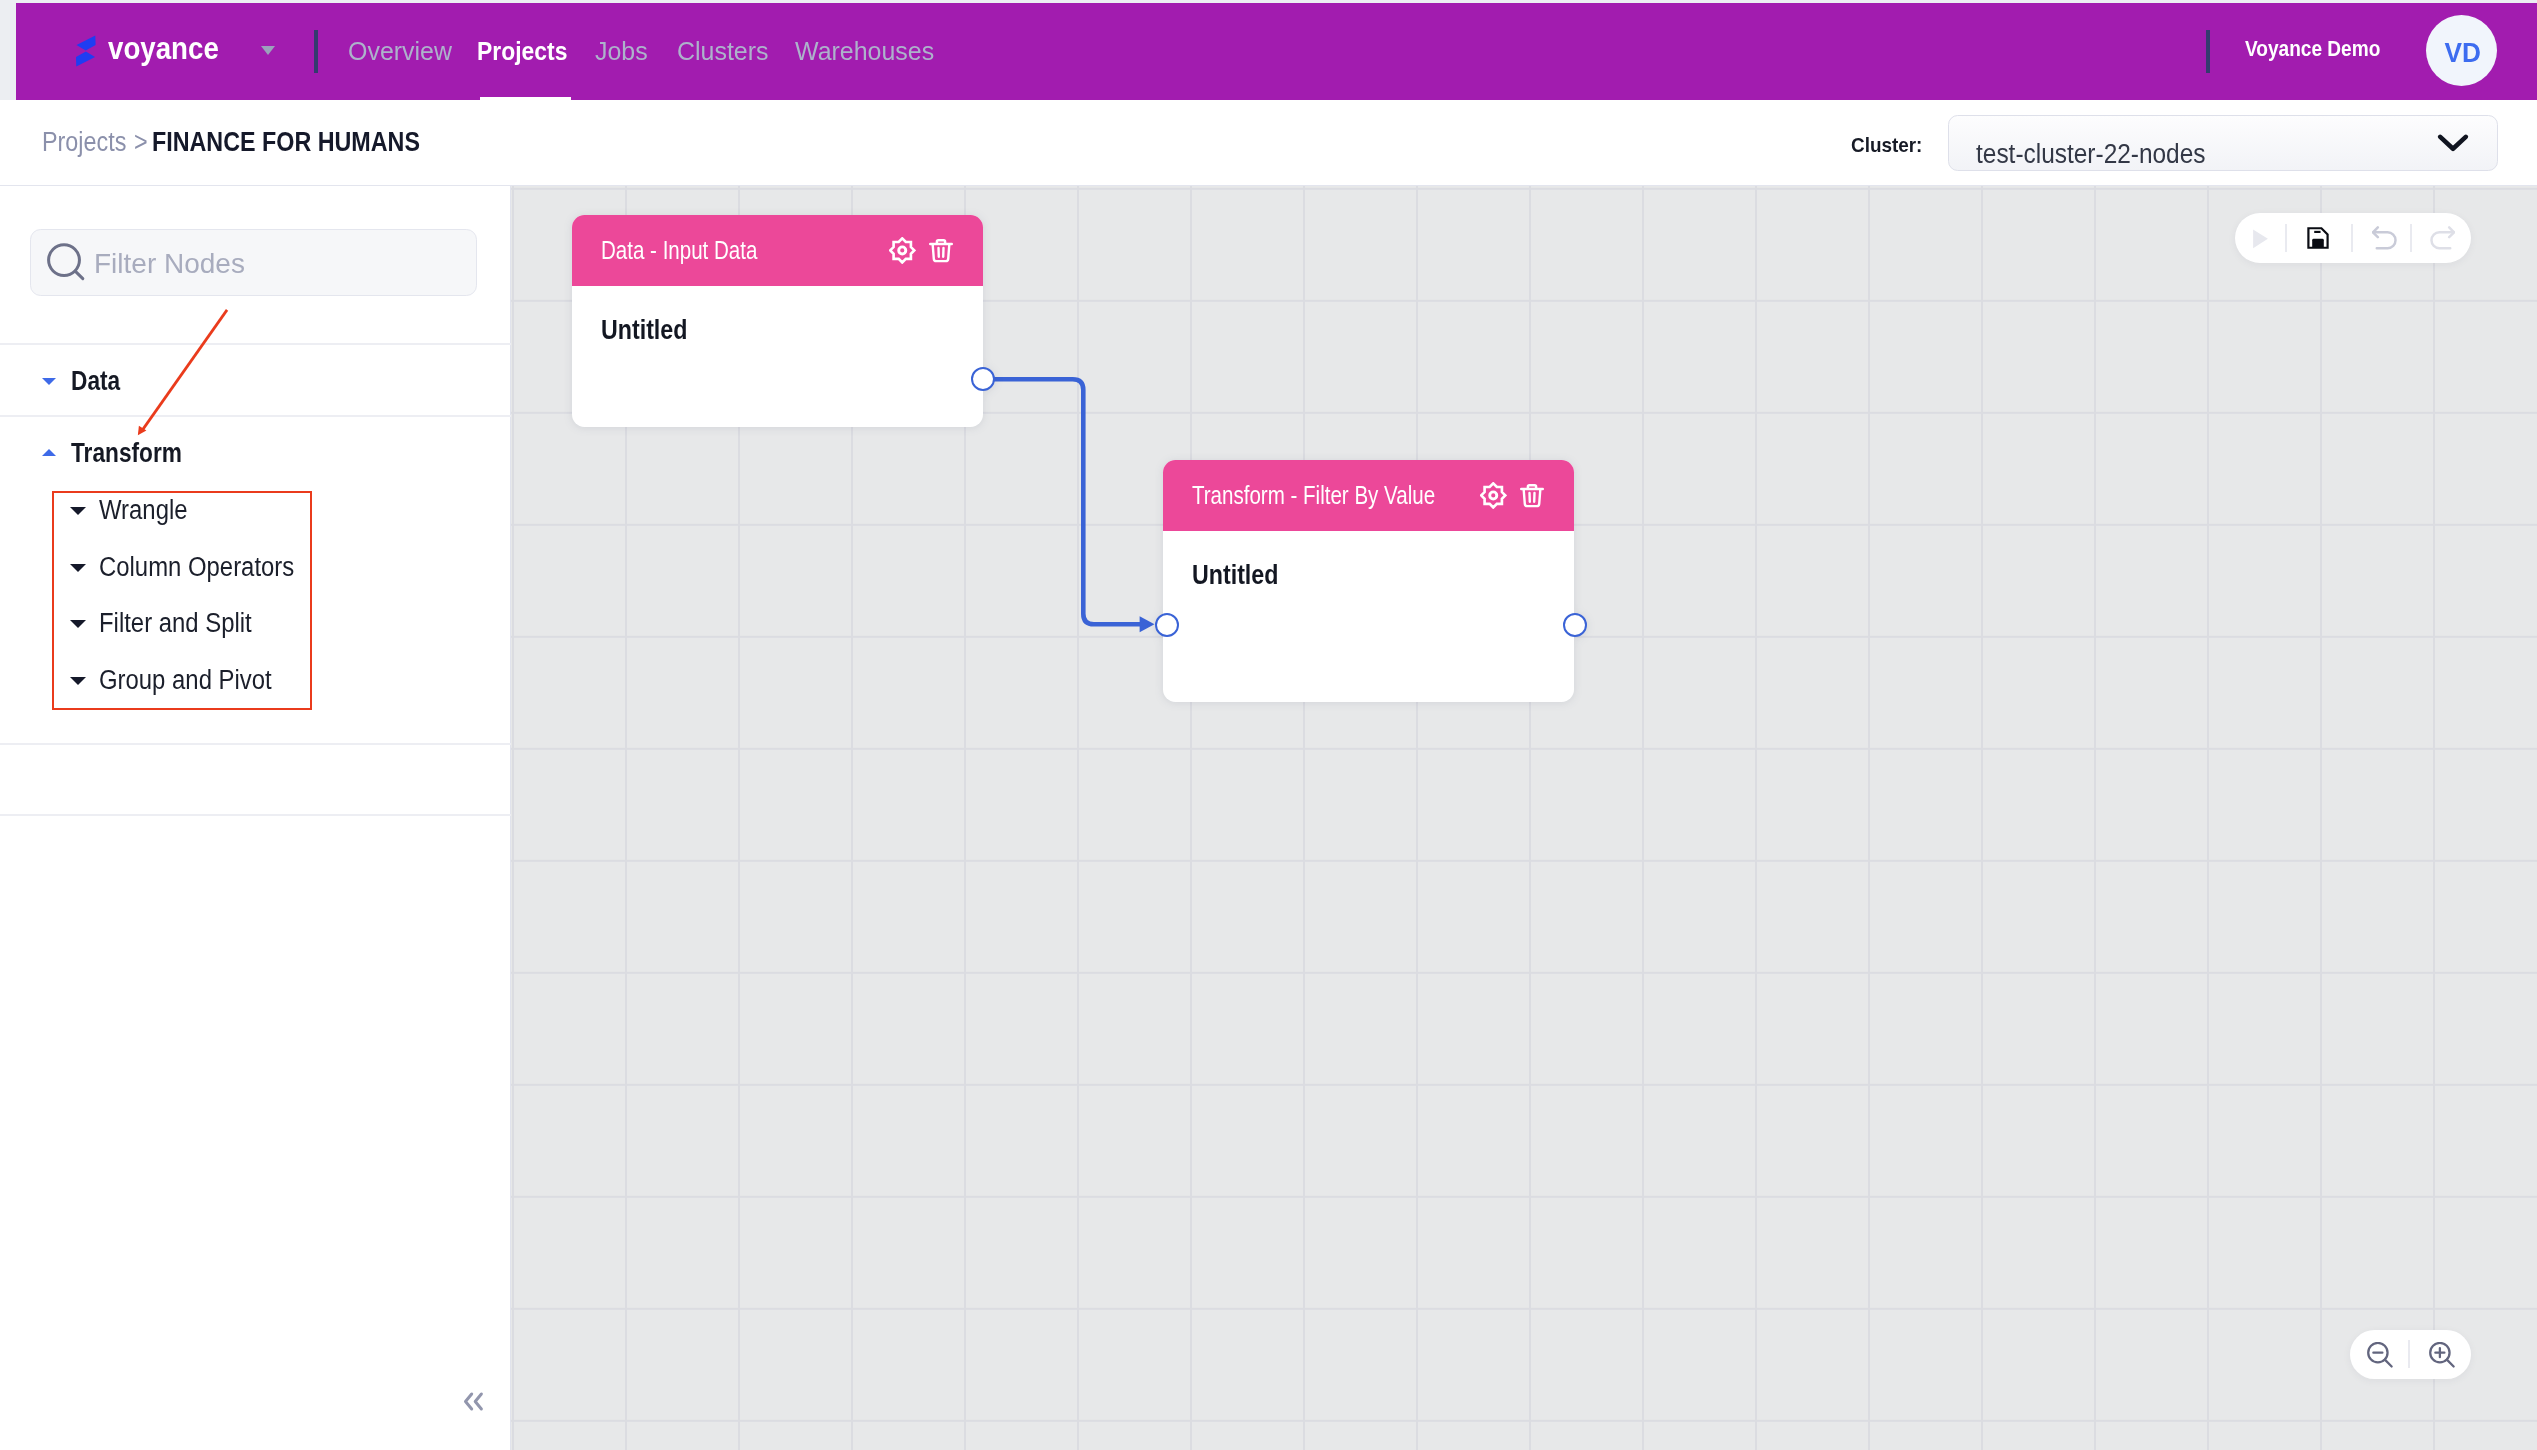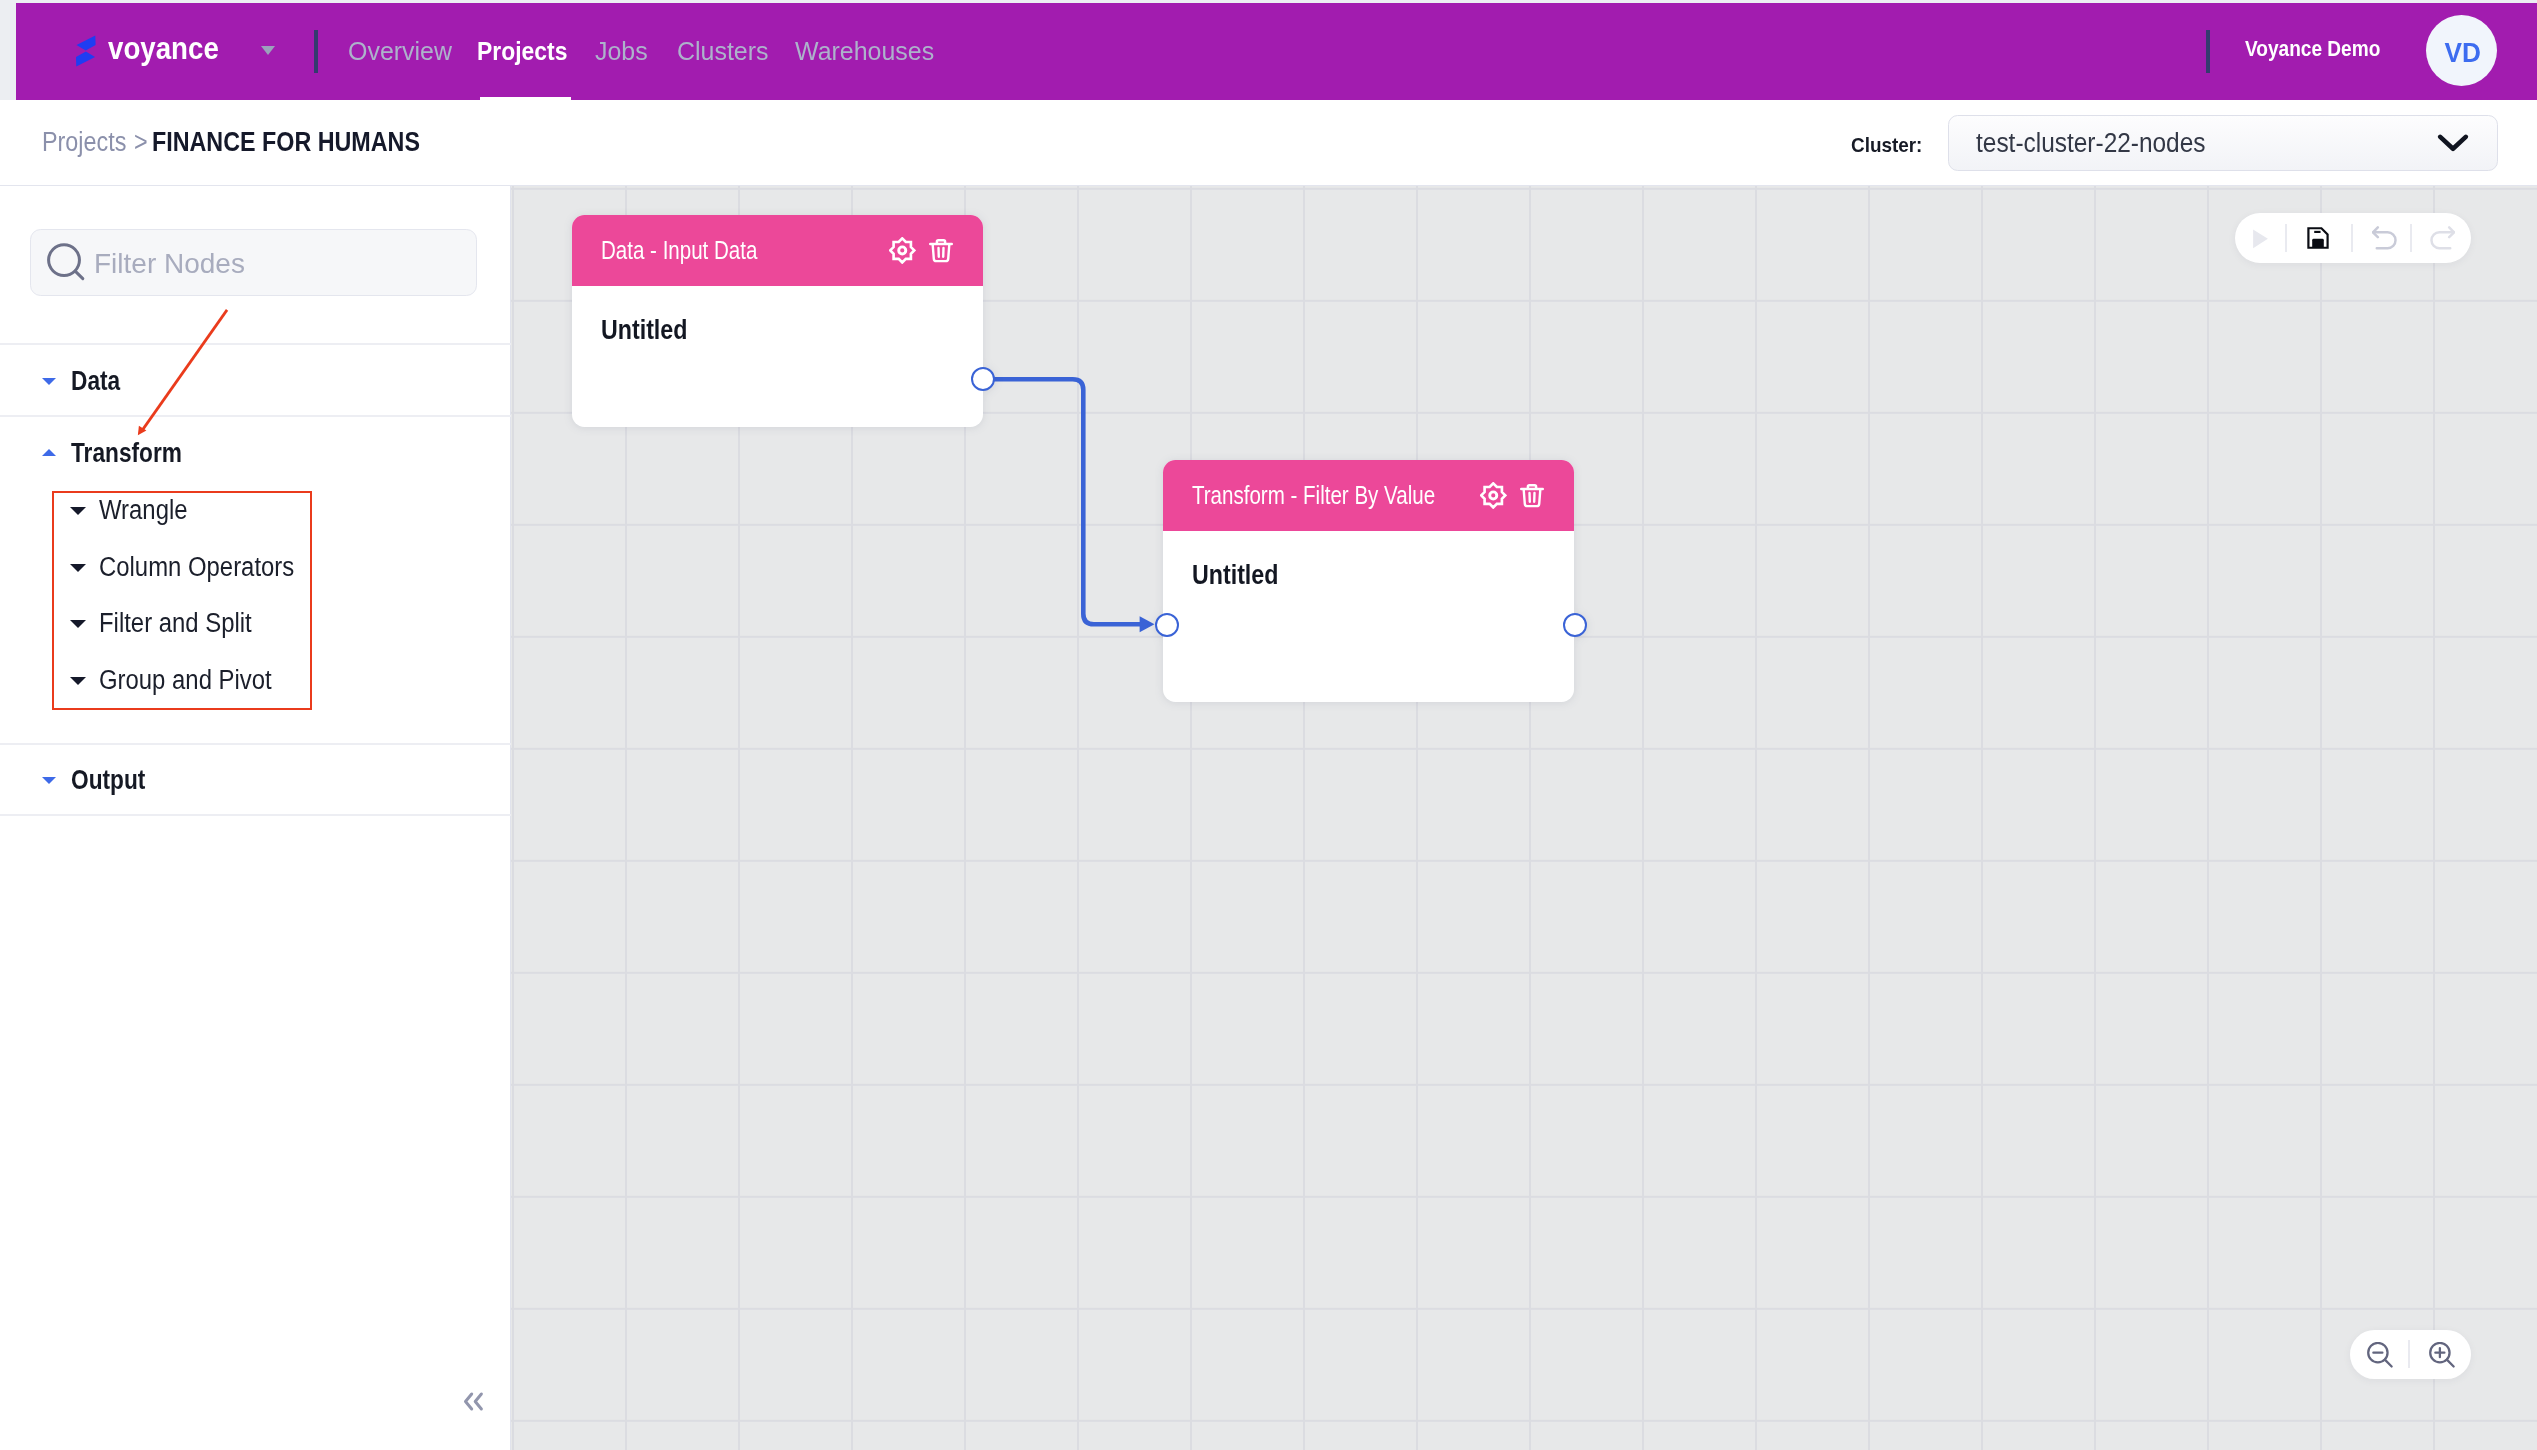--- a/index.html
+++ b/index.html
@@ -43,21 +43,21 @@
   .crumb-parent{color:#8b90ab;font-weight:400;}
   .crumb-sep{color:#8b90ab;margin:0 0.9px 0 -5.3px;font-weight:400;}
   .crumb-current{color:#15192a;font-weight:700;margin-left:0.9px;}
   .crumb-current span{transform:scaleX(0.928);}
   .cluster-label{position:absolute;left:1851px;top:2.6px;height:85px;display:flex;align-items:center;
                  font-size:21px;font-weight:700;color:#171b26;white-space:nowrap;}
   .cluster-label span{display:inline-block;transform:scaleX(0.9);transform-origin:left center;}
   .cluster-select{position:absolute;left:1948px;top:15px;width:550px;height:56px;
       border:1.8px solid #dee0ea;border-radius:9.7px;
       background:linear-gradient(180deg,#fdfdfe 0%,#f2f3f7 100%);
-      display:flex;align-items:center;padding:0 21px 0 26.5px;box-sizing:border-box;}
+      display:flex;align-items:flex-end;padding:0 21px 0 26.5px;box-sizing:border-box;}
   .cluster-value{font-size:27px;color:#333846;font-weight:400;white-space:nowrap;
                  display:inline-block;transform:scaleX(0.905);transform-origin:left center;}
   .cluster-caret{position:absolute;right:28px;top:50%;transform:translateY(-50%);}
 
   
   .sidebar{position:absolute;left:0;top:186px;width:511px;height:1264px;background:#ffffff;
            border-right:1.8px solid #e1e3ec;box-sizing:border-box;}
   .search-wrap{position:absolute;left:30px;top:43px;width:447px;height:67px;
       border:1.8px solid #e4e6ee;border-radius:10.6px;
       background:#f6f7f9;display:flex;align-items:center;padding-left:16px;box-sizing:border-box;}
@@ -201,24 +201,20 @@
     <div class="sb-child" style="top:411px;height:53px">
       <div class="tri-down-dark"></div>
       <span class="sb-child-label">Filter and Split</span>
     </div>
     <div class="sb-child" style="top:468px;height:53px">
       <div class="tri-down-dark"></div>
       <span class="sb-child-label">Group and Pivot</span>
     </div>
 
     <div class="sb-sep" style="top:557px"></div>
-    <div class="sb-group" style="top:568px;height:53px">
-      <div class="tri-down"></div>
-      <span class="sb-group-label">Output</span>
-    </div>
     <div class="sb-sep" style="top:628px"></div>
 
     <div class="collapse-btn">
       <svg width="30" height="25" viewBox="0 0 34 28">
         <path d="M15.5 5.5 L8.5 14 L15.5 22.5" fill="none" stroke="#9296ad" stroke-width="3.4" stroke-linecap="round" stroke-linejoin="round"></path>
         <path d="M26.5 5.5 L19.5 14 L26.5 22.5" fill="none" stroke="#9296ad" stroke-width="3.4" stroke-linecap="round" stroke-linejoin="round"></path>
       </svg>
     </div>
   </div>
 

